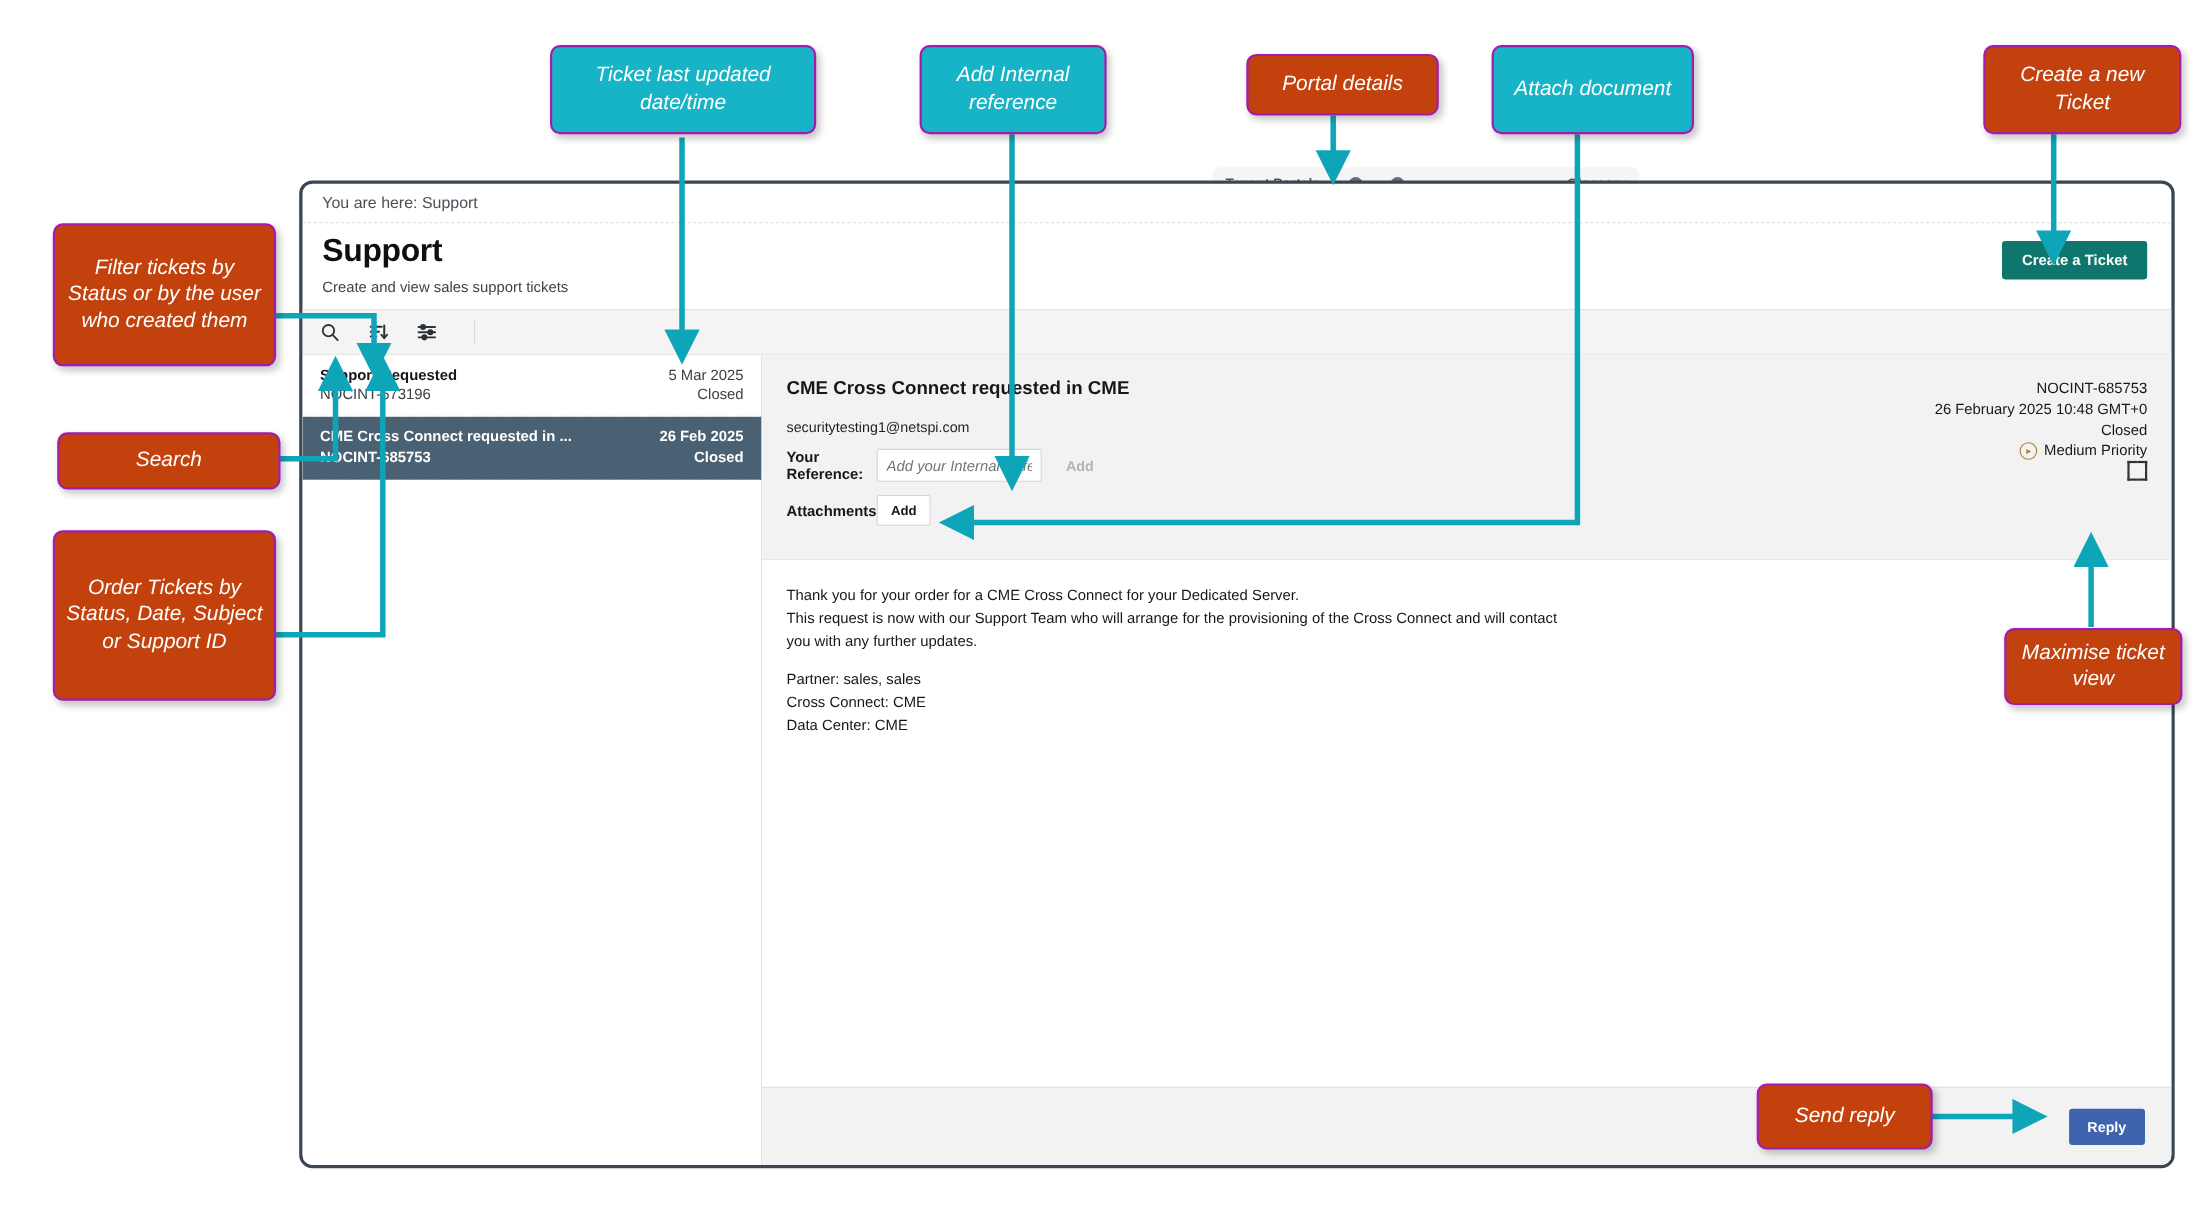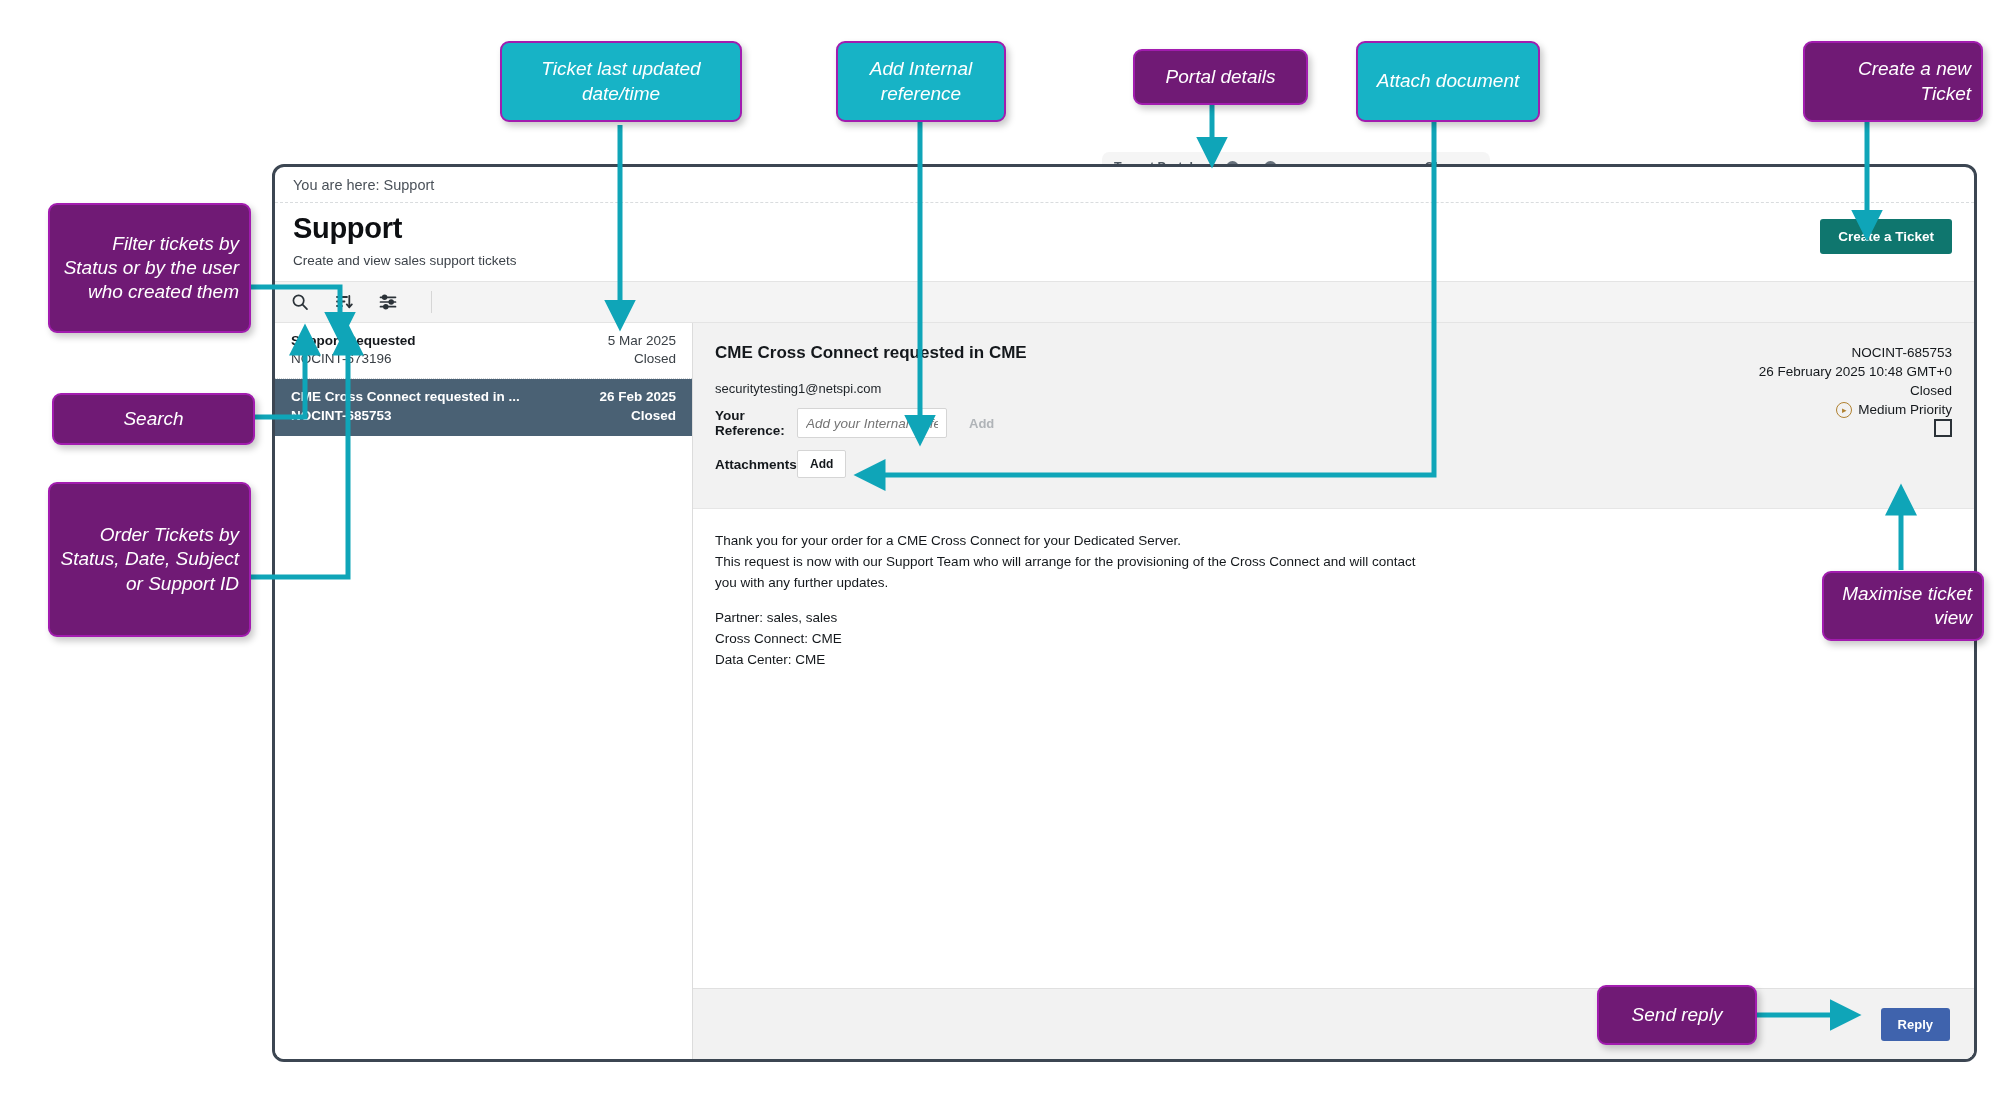--- a/index.html
+++ b/index.html
@@ -127,21 +127,21 @@
 
   
   .callout{
     position:absolute;background:#17b3c6;border:2px solid #a21caf;border-radius:9px;
     color:#fff;font-style:italic;font-size:19px;line-height:1.28;
     display:flex;align-items:center;justify-content:center;text-align:center;
     padding:8px 10px;box-sizing:border-box;
     box-shadow:3px 4px 7px rgba(0,0,0,.22);
     z-index:30;
   }
-  .callout.soft{background:#701a75;text-align:right;}
+  .callout.soft{background:#c2410c;}
   svg.ann{position:absolute;left:0;top:0;width:2001px;height:1099px;pointer-events:none;z-index:20;}
 </style>
 </head>
 <body>
 
 <div id="tenant-bar">
   <div class="tb-row">
     <span class="tb-label">Tenant Portals</span>
     <span class="tb-ic circle"></span>
     <span class="tb-ic person"></span>

